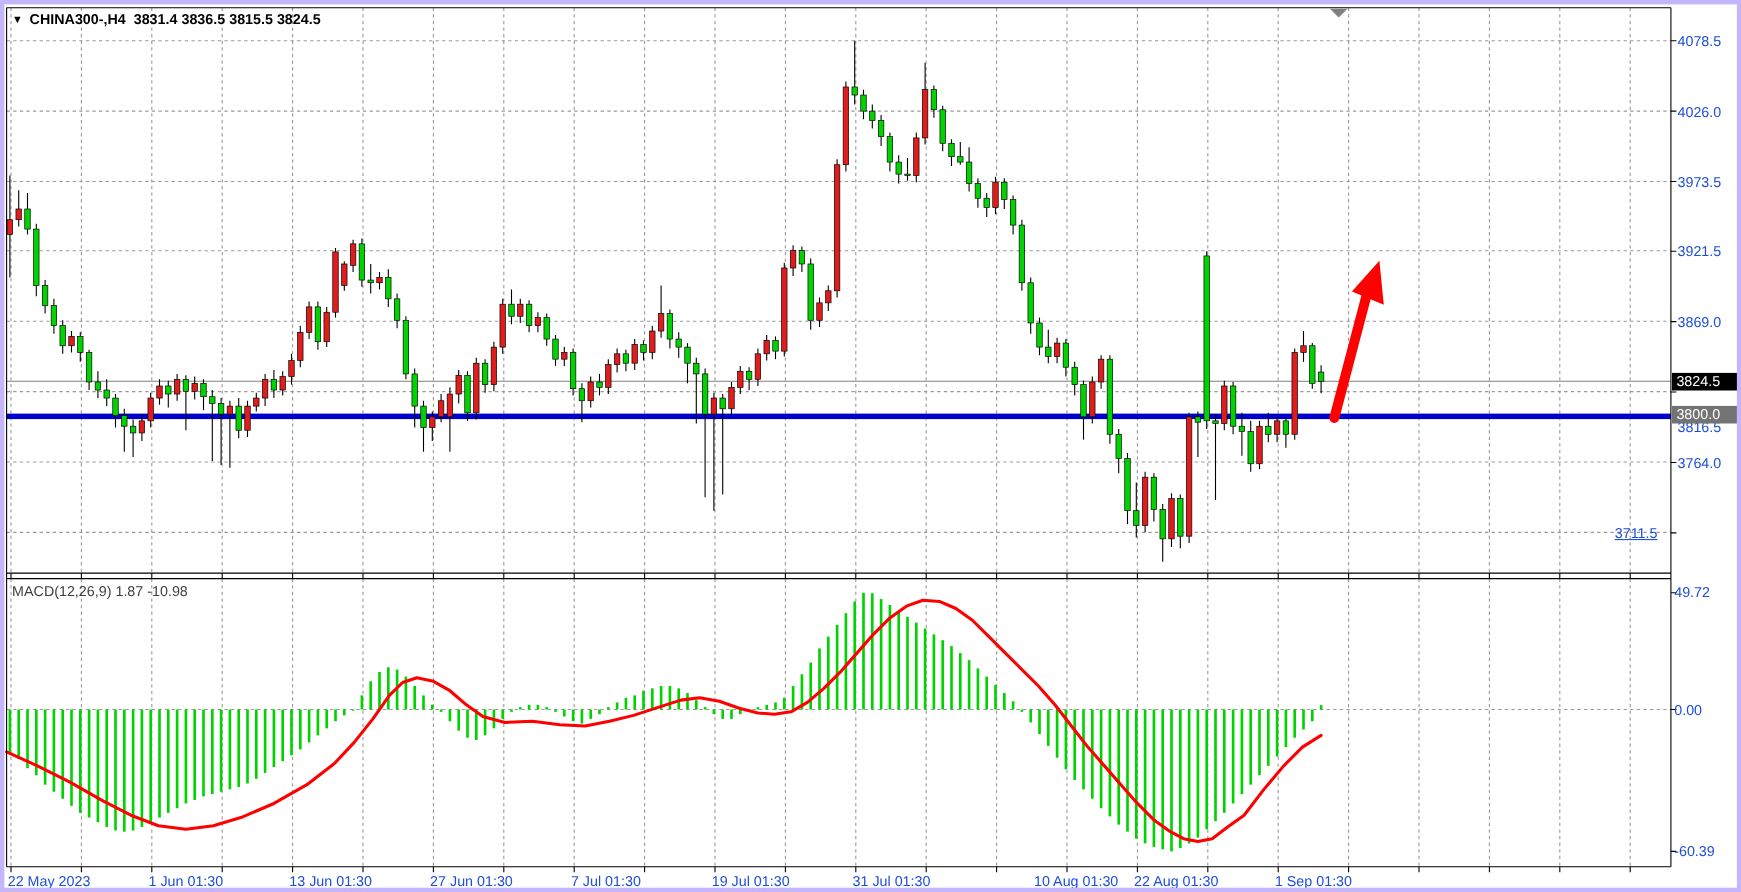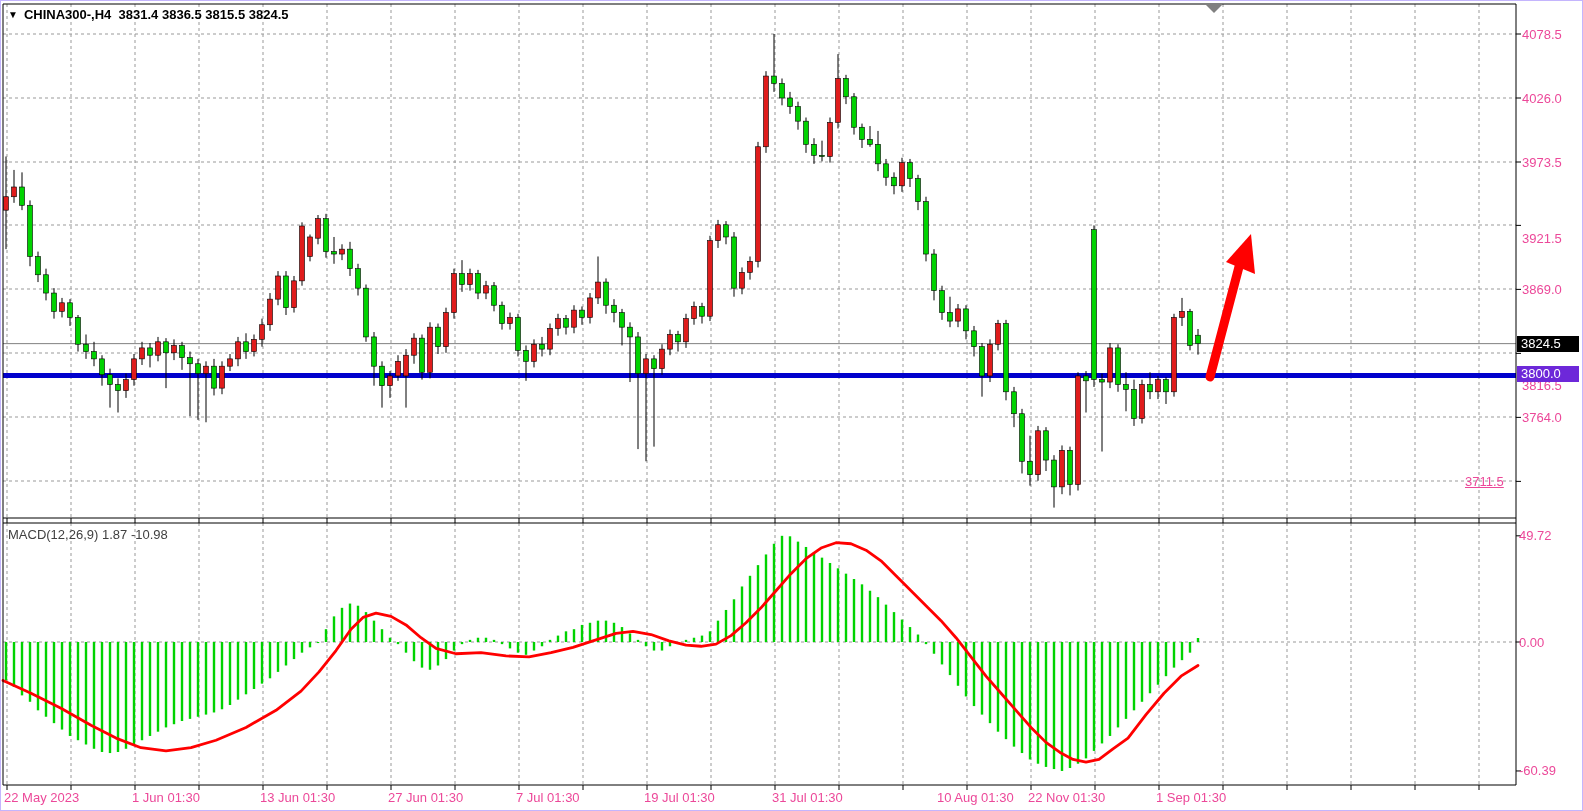--- a/index.html
+++ b/index.html
@@ -1,22 +1,22 @@
 <!DOCTYPE html>
 <html><head>
 <meta charset="utf-8">
 <style>
   html,body{margin:0;padding:0;background:#fff;}
   #win{
     position:relative;width:1583px;height:811px;background:#fff;
     font-family:"Liberation Sans",sans-serif;overflow:hidden;
-    border:1px solid #c4b5fd;box-sizing:border-box;
+    border:4px solid #c4b5fd;box-sizing:border-box;
   }
   #chart-svg{position:absolute;left:0;top:0;}
-  .lbl{position:absolute;font-size:13px;color:#ec4899;white-space:nowrap;line-height:15px;text-align:center;}
+  .lbl{position:absolute;font-size:13px;color:#1d4ed8;white-space:nowrap;line-height:15px;text-align:center;}
   #main-title{position:absolute;left:7px;top:6px;font-size:13px;font-weight:700;color:#000;white-space:nowrap;}
   #main-title .tri{font-size:10px;vertical-align:1px;margin-right:6px;}
   #macd-title{position:absolute;left:7px;top:526px;font-size:13px;color:#404040;white-space:nowrap;}
   .tag{position:absolute;left:1516px;width:62px;height:16px;font-size:13px;line-height:16px;
        color:#fff;padding-left:4px;box-sizing:border-box;}
 </style>
 </head>
 <body>
 
 <div id="win">
@@ -616,35 +616,35 @@
   </div>
 
   <div id="macd-title">
     <span>MACD(12,26,9)</span>&nbsp;<span>1.87</span>&nbsp;<span>-10.98</span>
   </div>
 
   <div id="labels">
       <div class="lbl" style="left: 1521px; top: 25.5px;">4078.5</div>
       <div class="lbl" style="left: 1521px; top: 89.5px;">4026.0</div>
       <div class="lbl" style="left: 1521px; top: 153.5px;">3973.5</div>
-      <div class="lbl" style="left: 1521px; top: 216.89px; margin-top: 13px;">3921.5</div>
+      <div class="lbl" style="left: 1521px; top: 216.89px;">3921.5</div>
       <div class="lbl" style="left: 1521px; top: 280.89px;">3869.0</div>
       <div class="lbl" style="left: 1521px; top: 344.89px; margin-top: 32px;">3816.5</div>
       <div class="lbl" style="left: 1521px; top: 408.89px;">3764.0</div>
       <div class="lbl" style="left: 1464px; top: 472.89px; text-decoration: underline;">3711.5</div>
       <div class="lbl" style="left: 1518px; top: 527.323px;">49.72</div>
       <div class="lbl" style="left: 1518px; top: 633.5px;">0.00</div>
       <div class="lbl" style="left: 1518px; top: 762.463px;">-60.39</div>
       <div class="lbl" style="left: 3px; top: 789px;">22 May 2023</div>
       <div class="lbl" style="left: 131px; top: 789px;">1 Jun 01:30</div>
       <div class="lbl" style="left: 259px; top: 789px;">13 Jun 01:30</div>
       <div class="lbl" style="left: 387px; top: 789px;">27 Jun 01:30</div>
       <div class="lbl" style="left: 515px; top: 789px;">7 Jul 01:30</div>
       <div class="lbl" style="left: 643px; top: 789px;">19 Jul 01:30</div>
       <div class="lbl" style="left: 771px; top: 789px;">31 Jul 01:30</div>
       <div class="lbl" style="left: 899px; top: 789px; margin-left: 37px;">10 Aug 01:30</div>
-      <div class="lbl" style="left: 1027px; top: 789px;">22 Nov 01:30</div>
+      <div class="lbl" style="left: 1027px; top: 789px;">22 Aug 01:30</div>
       <div class="lbl" style="left: 1155px; top: 789px;">1 Sep 01:30</div>
     </div>
 
   <div class="tag" id="cur-tag" style="top: 334.638px; background: rgb(0, 0, 0);">3824.5</div>
-  <div class="tag" id="lvl-tag" style="top: 364.505px; background: #6d28d9;">3800.0</div>
+  <div class="tag" id="lvl-tag" style="top: 364.505px; background: #737373;">3800.0</div>
 </div>
 
 </body></html>

